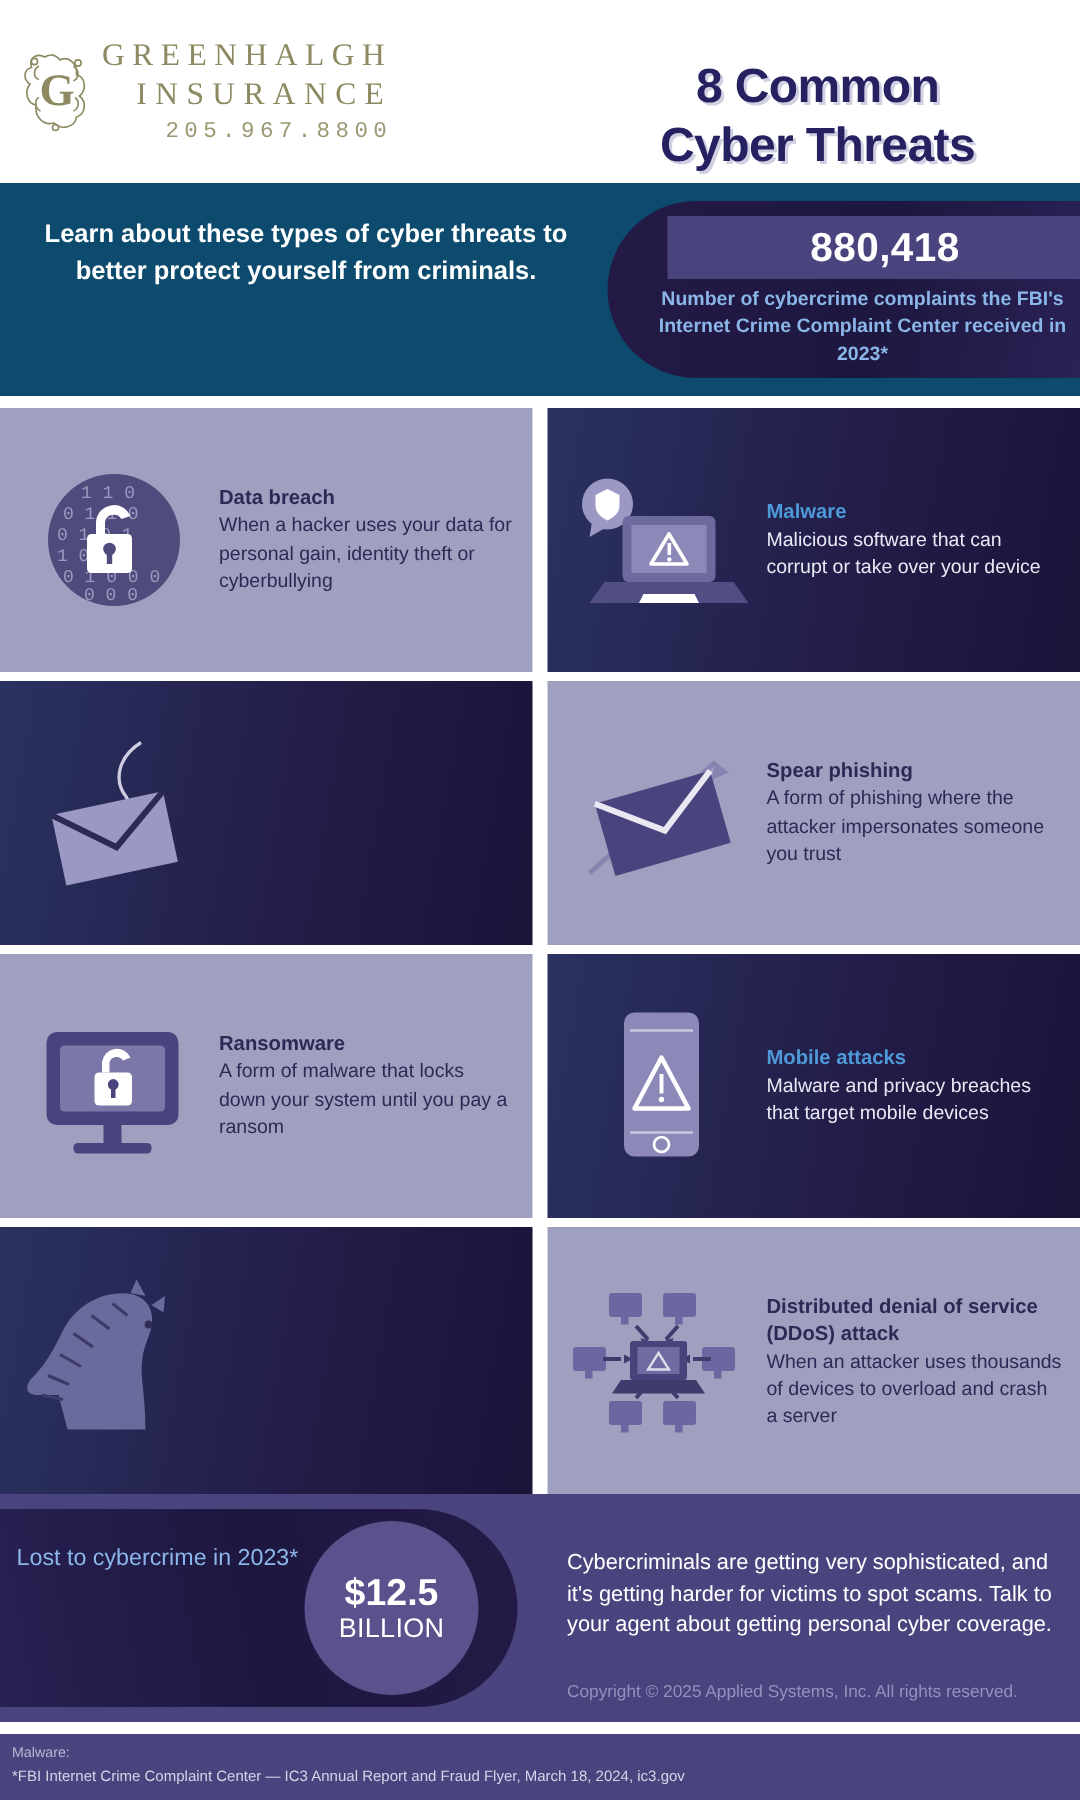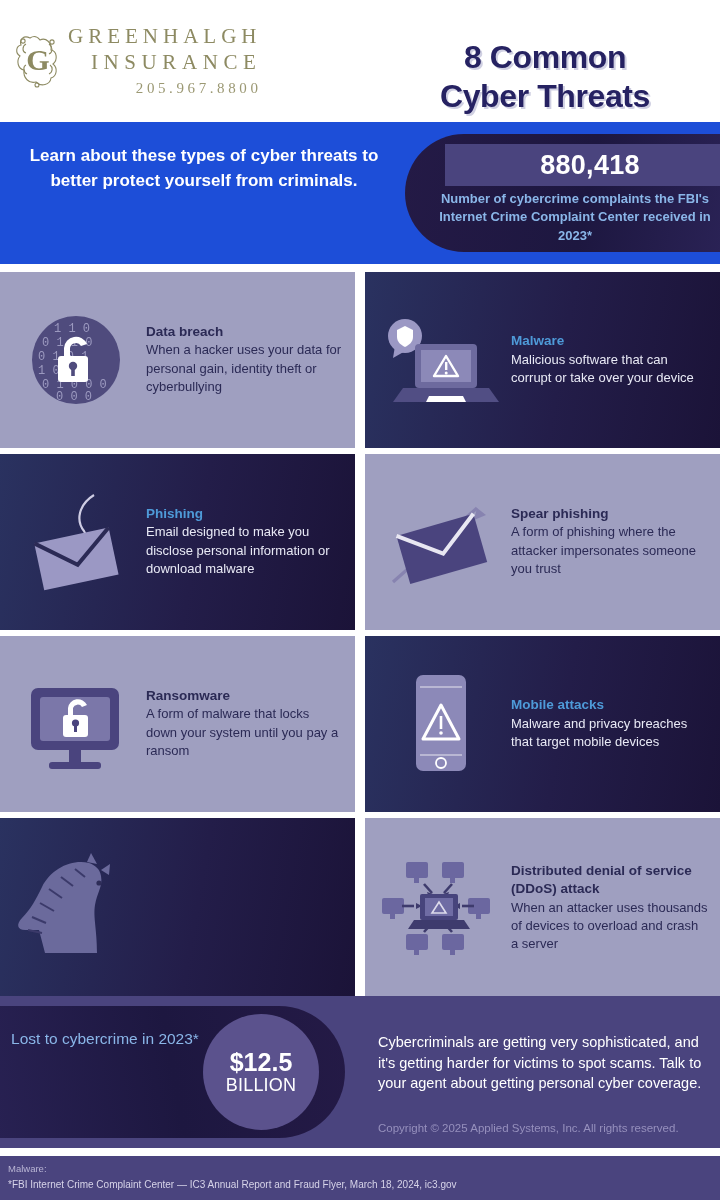--- a/index.html
+++ b/index.html
@@ -32,39 +32,39 @@
     font-family: "Liberation Serif", serif;
     font-size: 21px; letter-spacing: 5.0px;
     color: #8d8a62; line-height: 1.25;
   }
   .logo-line2 {
     font-family: "Liberation Serif", serif;
     font-size: 21px; letter-spacing: 5.6px;
     color: #8d8a62; line-height: 1.25; padding-left: 3px;
   }
   .logo-phone {
-    font-family: Liberation Serif, serif;
+    font-family: Liberation Mono, monospace;
     font-size: 15px; letter-spacing: 3.6px;
     color: #9b9873; line-height: 1.5; padding-left: 4px; padding-top: 1px;
   }
   .title-block {
     position: absolute; left: 370px; top: 0; width: 350px; height: 154px;
     display: flex; flex-direction: column; align-items: center;
     justify-content: center;
   }
   .title-line {
     font-size: 32px; font-weight: bold; color: #262262;
     letter-spacing: -0.4px; line-height: 1.22;
     text-shadow: 2px 2px 0 rgba(150,150,190,0.45);
   }
 
   
   .banner {
     position: relative; width: 720px; height: 142px;
-    background: #1d4ed8; overflow: hidden;
+    background: #0c4a6e; overflow: hidden;
   }
   .banner-text {
     position: absolute; left: 14px; top: 22px; width: 380px;
     color: #ffffff; font-size: 17px; font-weight: bold;
     line-height: 1.47; text-align: center;
   }
   .stat-pill {
     position: absolute; left: 405px; top: 12px; width: 330px; height: 118px;
     background: linear-gradient(100deg, #241a46 0%, #1d1740 55%, #2b2357 100%);
     border-radius: 62px 0 0 62px;
@@ -247,24 +247,20 @@
 
     <div class="card dark">
       <div class="card-icon">
         <svg class="icon-svg" width="120" height="110" viewBox="0 0 120 110">
           <path d="M78 8 C62 18 60 34 68 44 C72 50 70 56 64 58" fill="none" stroke="#cfcde4" stroke-width="2.2"></path>
           <g transform="rotate(-12 60 70)">
             <rect x="22" y="48" width="76" height="48" fill="#9b98c4"></rect>
             <path d="M22 48 L60 78 L98 48" fill="none" stroke="#2b2a55" stroke-width="4"></path>
           </g>
         </svg>
-      </div>
-      <div class="card-body">
-        <div class="card-title">Phishing</div>
-        <div class="card-desc">Email designed to make you disclose personal information or download malware</div>
       </div>
     </div>
 
     <div class="card light">
       <div class="card-icon">
         <svg class="icon-svg" width="120" height="104" viewBox="0 0 120 104">
           <line x1="12" y1="92" x2="96" y2="18" stroke="#8783b0" stroke-width="3.2"></line>
           <path d="M96 18 l-3 12 l12 -5 Z" fill="#8783b0"></path>
           <g transform="rotate(-16 60 56)">
             <rect x="20" y="34" width="80" height="50" fill="#4a447e"></rect>

